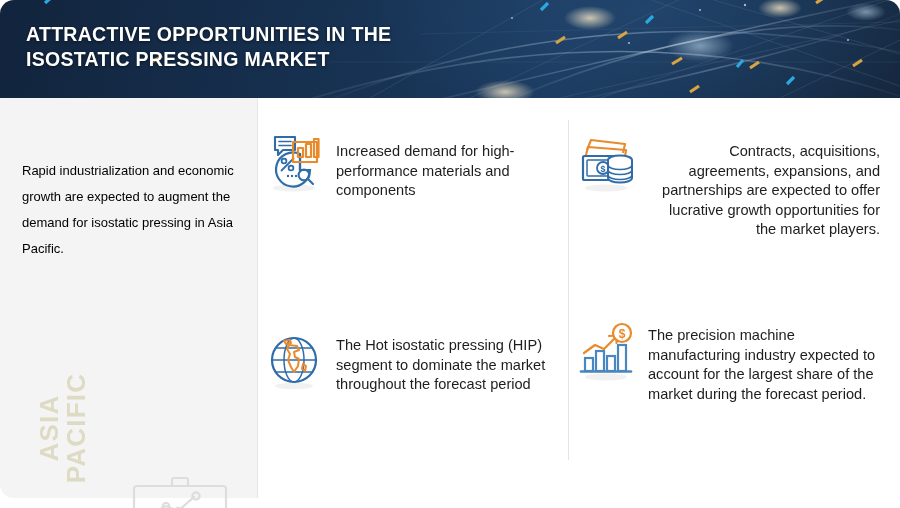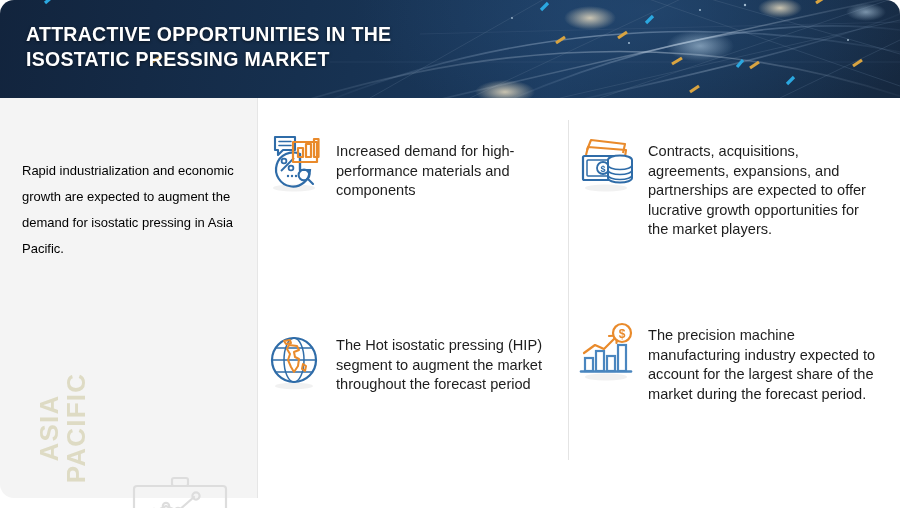--- a/index.html
+++ b/index.html
@@ -129,21 +129,21 @@
   .feature-text {
     font-size: 14.6px;
     line-height: 19.6px;
     color: #1d1d1d;
   }
 
   #feature-0 { left: 4px;   top: 32px;  width: 300px; }
   #feature-0 .feature-text { width: 218px; padding-top: 12px; }
 
   #feature-1 { left: 316px; top: 32px;  width: 318px; }
-  #feature-1 .feature-text { width: 232px; padding-top: 12px; }
+  #feature-1 .feature-text { width: 232px; padding-top: 12px; text-align: right; }
 
   #feature-2 { left: 4px;   top: 232px; width: 300px; }
   #feature-2 .feature-text { width: 218px; padding-top: 6px; }
 
   #feature-3 { left: 316px; top: 222px; width: 318px; }
   #feature-3 .feature-text { width: 232px; padding-top: 6px; }
 
   .shadow-ellipse { opacity: 0.5; }
 </style>
 </head>
@@ -353,21 +353,21 @@
           <path d="M13.5 18 h37"></path>
           <path d="M13.5 42 h37"></path>
         </g>
 
         <g fill="none" stroke="#e98a2b" stroke-width="2" stroke-linejoin="round" stroke-linecap="round">
           <path d="M27 15 l8 1 l2 4 l-5 2 l1 5 l4 2 l-1 7 l-4 6 l-3 -5 l-3 -7 l2 -6 l-3 -5 z"></path>
           <path d="M41 34 l3 2 l-1 5 l-3 -2 z"></path>
           <path d="M22 11 l6 -1 l1 3 l-5 1 z"></path>
         </g>
       </svg>
-      <div class="feature-text">The Hot isostatic pressing (HIP) segment to augment the market throughout the forecast period</div>
+      <div class="feature-text">The Hot isostatic pressing (HIP) segment to dominate the market throughout the forecast period</div>
     </div>
 
     <div class="feature" id="feature-3">
       <svg class="feature-icon" viewBox="0 0 66 66">
         <ellipse class="shadow-ellipse" cx="32" cy="57" rx="21" ry="3.4" fill="#e3e3e3"></ellipse>
 
         <g fill="none" stroke="#4a86bf" stroke-width="2.2">
           <rect x="11" y="38" width="8" height="13"></rect>
           <rect x="22" y="31" width="8" height="20"></rect>
           <rect x="33" y="36" width="8" height="15"></rect>

